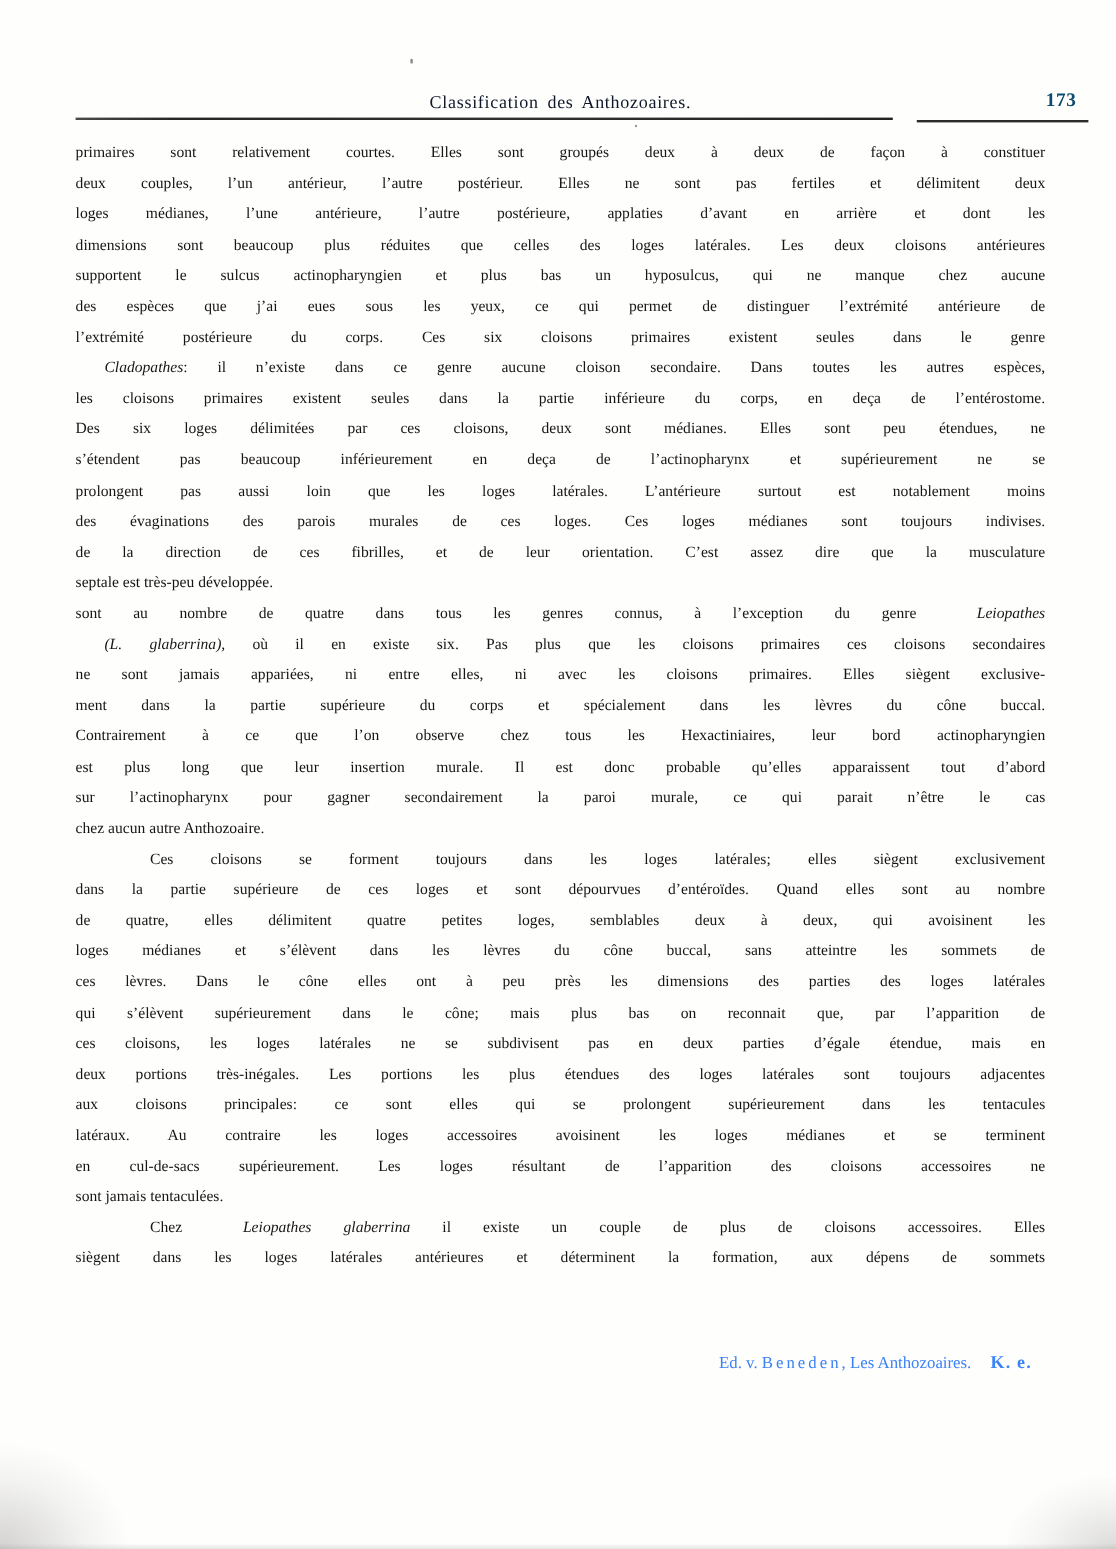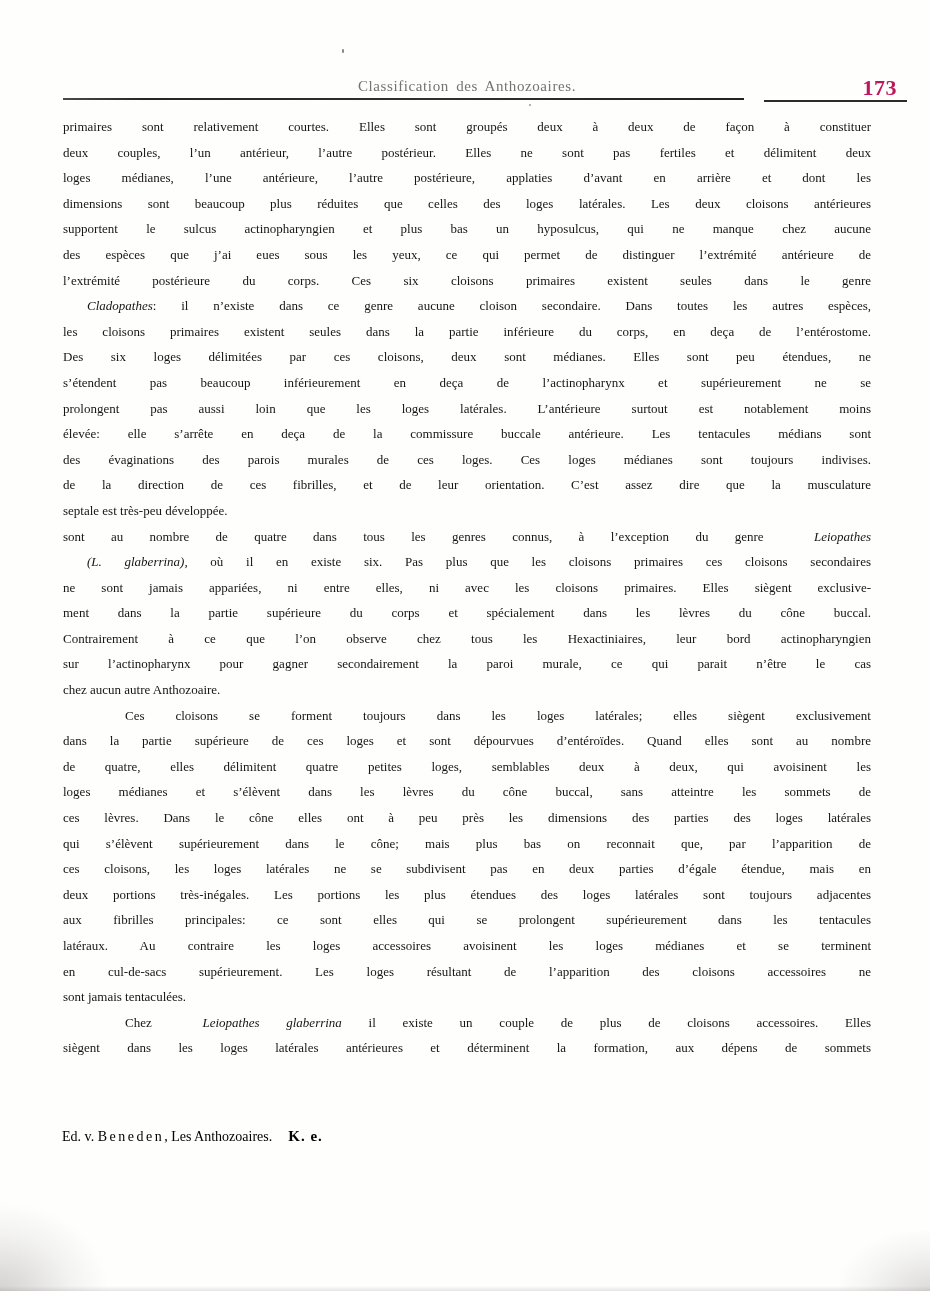--- a/index.html
+++ b/index.html
@@ -27,30 +27,30 @@
   }
   .head-title {
     position: absolute;
     left: 0;
     right: 0;
     top: 0;
     text-align: center;
     font-size: 15px;
     letter-spacing: 0.6px;
     word-spacing: 3px;
-    color: #737373;
+    color: #0f172a;
   }
   .head-pagenum {
     position: absolute;
     right: -26px;
     top: -3px;
-    font-size: 22px;
+    font-size: 16px;
     font-weight: bold;
     letter-spacing: 0.5px;
-    color: #be185d;
+    color: #0c4a6e;
   }
   .head-rule-left {
     position: absolute;
     left: 63px;
     top: 98px;
     width: 681px;
     height: 2px;
     background: linear-gradient(90deg, #4a4a4a 0%, #262626 12%, #303030 55%, #222 100%);
   }
   .head-rule-right {
@@ -84,25 +84,25 @@
   .line.end {
     text-align-last: left;
     -moz-text-align-last: left;
   }
   .line i { font-style: italic; margin-left: 24px; }
 
   
   .footer-line {
     position: absolute;
     top: 1128px;
-    left: 62px;
+    left: 78px;
     width: 782px;
-    text-align: left;
+    text-align: right;
     font-size: 14px;
-    color: #000000;
+    color: #3b82f6;
   }
   .footer-author { letter-spacing: 2.5px; }
   .footer-mark {
     font-weight: bold;
     font-size: 15px;
     margin-left: 16px;
     letter-spacing: 1px;
   }
 
   
@@ -171,44 +171,44 @@
         <div class="line">loges médianes, l’une antérieure, l’autre postérieure, applaties d’avant en arrière et dont les</div>
         <div class="line">dimensions sont beaucoup plus réduites que celles des loges latérales.  Les deux cloisons antérieures</div>
         <div class="line">supportent le sulcus actinopharyngien et plus bas un hyposulcus, qui ne manque chez aucune</div>
         <div class="line">des espèces que j’ai eues sous les yeux, ce qui permet de distinguer l’extrémité antérieure de</div>
         <div class="line">l’extrémité postérieure du corps.  Ces six cloisons primaires existent seules dans le genre</div>
         <div class="line"><i>Cladopathes</i>: il n’existe dans ce genre aucune cloison secondaire.  Dans toutes les autres espèces,</div>
         <div class="line">les cloisons primaires existent seules dans la partie inférieure du corps, en deça de l’entérostome.</div>
         <div class="line">Des six loges délimitées par ces cloisons, deux sont médianes.  Elles sont peu étendues, ne</div>
         <div class="line">s’étendent pas beaucoup inférieurement en deça de l’actinopharynx et supérieurement ne se</div>
         <div class="line">prolongent pas aussi loin que les loges latérales.  L’antérieure surtout est notablement moins</div>
-        <div class="line">élevée: elle s’arrête en deça de la commissure buccale antérieure.  Les tentacules médians sont</div>
         <div class="line">des évaginations des parois murales de ces loges.  Ces loges médianes sont toujours indivises.</div>
         <div class="line">de la direction de ces fibrilles, et de leur orientation.  C’est assez dire que la musculature</div>
         <div class="line end">septale est très-peu développée.</div>
       </div>
       <div class="paragraph">
         <div class="line">sont au nombre de quatre dans tous les genres connus, à l’exception du genre <i>Leiopathes</i></div>
         <div class="line"><i>(L. glaberrina),</i> où il en existe six.  Pas plus que les cloisons primaires ces cloisons secondaires</div>
         <div class="line">ne sont jamais appariées, ni entre elles, ni avec les cloisons primaires.  Elles siègent exclusive-</div>
         <div class="line">ment dans la partie supérieure du corps et spécialement dans les lèvres du cône buccal.</div>
         <div class="line">Contrairement à ce que l’on observe chez tous les Hexactiniaires, leur bord actinopharyngien</div>
+        <div class="line">est plus long que leur insertion murale.  Il est donc probable qu’elles apparaissent tout d’abord</div>
         <div class="line">sur l’actinopharynx pour gagner secondairement la paroi murale, ce qui parait n’être le cas</div>
         <div class="line end">chez aucun autre Anthozoaire.</div>
       </div>
       <div class="paragraph">
         <div class="line indent">Ces cloisons se forment toujours dans les loges latérales; elles siègent exclusivement</div>
         <div class="line">dans la partie supérieure de ces loges et sont dépourvues d’entéroïdes.  Quand elles sont au nombre</div>
         <div class="line">de quatre, elles délimitent quatre petites loges, semblables deux à deux, qui avoisinent les</div>
         <div class="line">loges médianes et s’élèvent dans les lèvres du cône buccal, sans atteintre les sommets de</div>
         <div class="line">ces lèvres.  Dans le cône elles ont à peu près les dimensions des parties des loges latérales</div>
         <div class="line">qui s’élèvent supérieurement dans le cône; mais plus bas on reconnait que, par l’apparition de</div>
         <div class="line">ces cloisons, les loges latérales ne se subdivisent pas en deux parties d’égale étendue, mais en</div>
         <div class="line">deux portions très-inégales.  Les portions les plus étendues des loges latérales sont toujours adjacentes</div>
-        <div class="line">aux fibrilles principales: ce sont elles qui se prolongent supérieurement dans les tentacules</div>
+        <div class="line">aux cloisons principales: ce sont elles qui se prolongent supérieurement dans les tentacules</div>
         <div class="line">latéraux.  Au contraire les loges accessoires avoisinent les loges médianes et se terminent</div>
         <div class="line">en cul-de-sacs supérieurement.  Les loges résultant de l’apparition des cloisons accessoires ne</div>
         <div class="line end">sont jamais tentaculées.</div>
       </div>
       <div class="paragraph">
         <div class="line indent">Chez <i>Leiopathes glaberrina</i> il existe un couple de plus de cloisons accessoires.  Elles</div>
         <div class="line">siègent dans les loges latérales antérieures et déterminent la formation, aux dépens de sommets</div>
       </div>
     </div>
 

